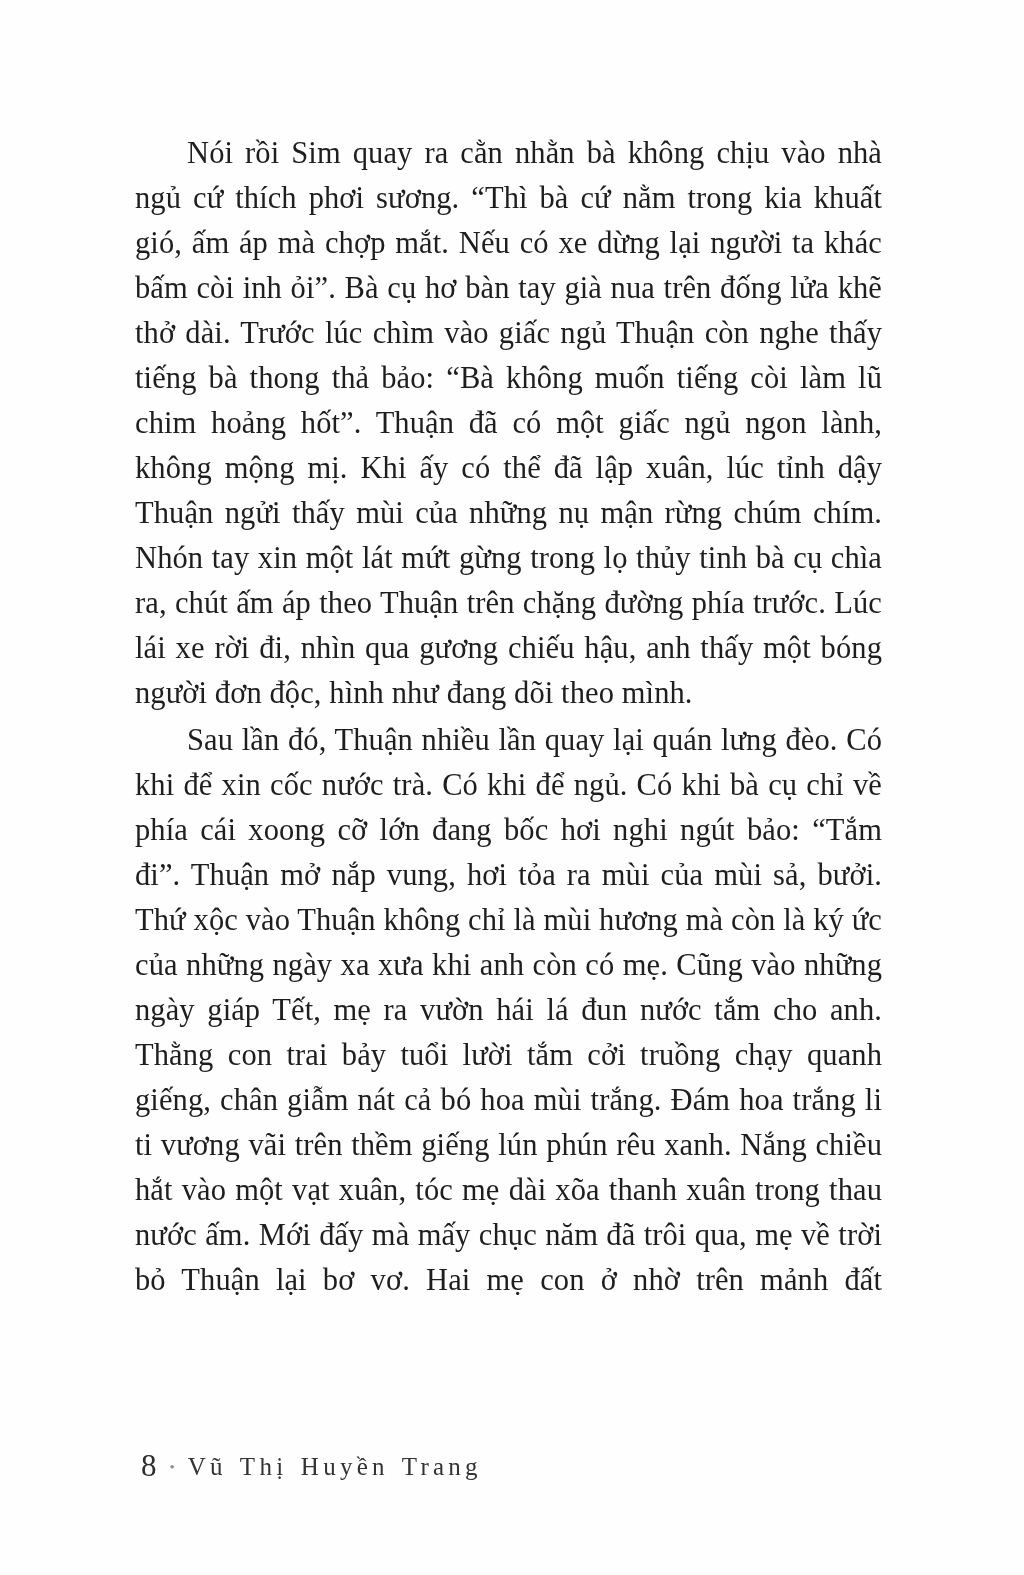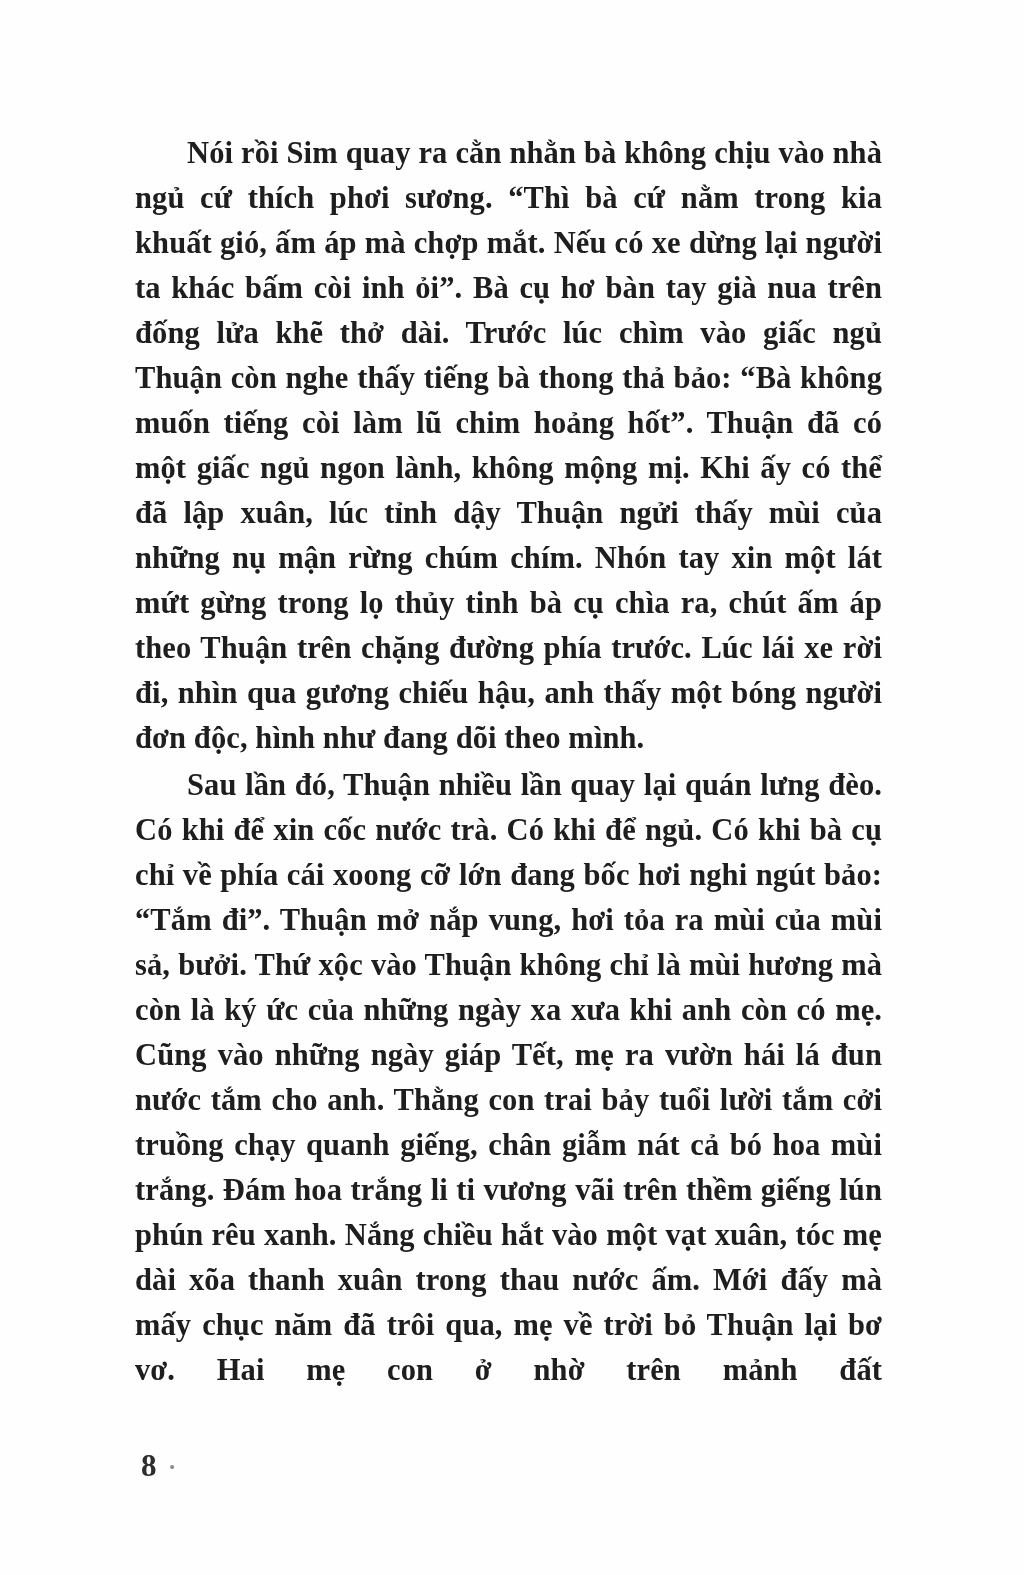--- a/index.html
+++ b/index.html
@@ -9,21 +9,20 @@
     background: #ffffff;
   }
   .page {
     position: relative;
     width: 1024px;
     height: 1575px;
     background: #fefefe;
     font-family: "Liberation Serif", "DejaVu Serif", serif;
     color: #1e1e1e;
     overflow: hidden;
-    font-weight: bold;
   }
   .text-block {
     position: absolute;
     left: 135px;
     top: 131px;
     width: 747px;
   }
   p.body-par {
     margin: 0;
     font-size: 30.5px;
@@ -74,15 +73,16 @@
 <div class="page">
 
   <div class="text-block">
     <p class="body-par">Nói rồi Sim quay ra cằn nhằn bà không chịu vào nhà ngủ cứ thích phơi sương. “Thì bà cứ nằm trong kia khuất gió, ấm áp mà chợp mắt. Nếu có xe dừng lại người ta khác bấm còi inh ỏi”. Bà cụ hơ bàn tay già nua trên đống lửa khẽ thở dài. Trước lúc chìm vào giấc ngủ Thuận còn nghe thấy tiếng bà thong thả bảo: “Bà không muốn tiếng còi làm lũ chim hoảng hốt”. Thuận đã có một giấc ngủ ngon lành, không mộng mị. Khi ấy có thể đã lập xuân, lúc tỉnh dậy Thuận ngửi thấy mùi của những nụ mận rừng chúm chím. Nhón tay xin một lát mứt gừng trong lọ thủy tinh bà cụ chìa ra, chút ấm áp theo Thuận trên chặng đường phía trước. Lúc lái xe rời đi, nhìn qua gương chiếu hậu, anh thấy một bóng người đơn độc, hình như đang dõi theo mình.</p>
     <p class="body-par continues">Sau lần đó, Thuận nhiều lần quay lại quán lưng đèo. Có khi để xin cốc nước trà. Có khi để ngủ. Có khi bà cụ chỉ về phía cái xoong cỡ lớn đang bốc hơi nghi ngút bảo: “Tắm đi”. Thuận mở nắp vung, hơi tỏa ra mùi của mùi sả, bưởi. Thứ xộc vào Thuận không chỉ là mùi hương mà còn là ký ức của những ngày xa xưa khi anh còn có mẹ. Cũng vào những ngày giáp Tết, mẹ ra vườn hái lá đun nước tắm cho anh. Thằng con trai bảy tuổi lười tắm cởi truồng chạy quanh giếng, chân giẫm nát cả bó hoa mùi trắng. Đám hoa trắng li ti vương vãi trên thềm giếng lún phún rêu xanh. Nắng chiều hắt vào một vạt xuân, tóc mẹ dài xõa thanh xuân trong thau nước ấm. Mới đấy mà mấy chục năm đã trôi qua, mẹ về trời bỏ Thuận lại bơ vơ. Hai mẹ con ở nhờ trên mảnh đất</p>
   </div>
 
   <div class="footer">
     <span class="page-num">8</span>
     <span class="sep">•</span>
+    <span class="author">Vũ Thị Huyền Trang</span>
   </div>
 
 </div>
 
 </body></html>

